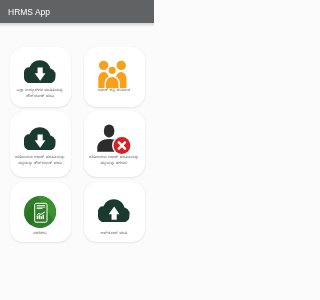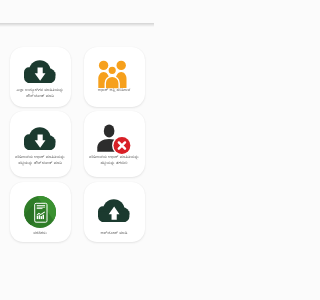--- a/index.html
+++ b/index.html
@@ -15,20 +15,23 @@
         box-shadow:0 1px 2.2px rgba(0,0,0,0.09), 0 0px 1px rgba(0,0,0,0.06);}
   .icon{position:absolute;}
   .icon svg{display:block;width:100%;height:100%;}
   .label{position:absolute;left:1px;right:1px;text-align:center;color:#4a4a4a;
          font-size:4.2px;line-height:5.5px;}
 </style>
 </head>
 <body>
 
 <div id="app">
+  <div class="appbar">
+    <div class="appbar-title">HRMS App</div>
+  </div>
   <div class="appbar-shadow"></div>
   <div id="grid">
       <div class="card" style="left: 9.5px; top: 47px; width: 61px; height: 60px;">
         <span class="icon" style="left: 14.8px; top: 13px; width: 31.4px; height: 23.3px;">
           <svg viewBox="0 0 64 48" preserveAspectRatio="none" xmlns="http://www.w3.org/2000/svg">
             <g fill="#1b3a2f">
               <circle cx="10.0" cy="25.0" r="10.0"></circle>
               <circle cx="32.2" cy="22.4" r="22.0"></circle>
               <circle cx="50.6" cy="30.5" r="13.4"></circle>
               <path d="M0 25h64v11a12 12 0 0 1-12 12H12A12 12 0 0 1 0 36z"></path>

